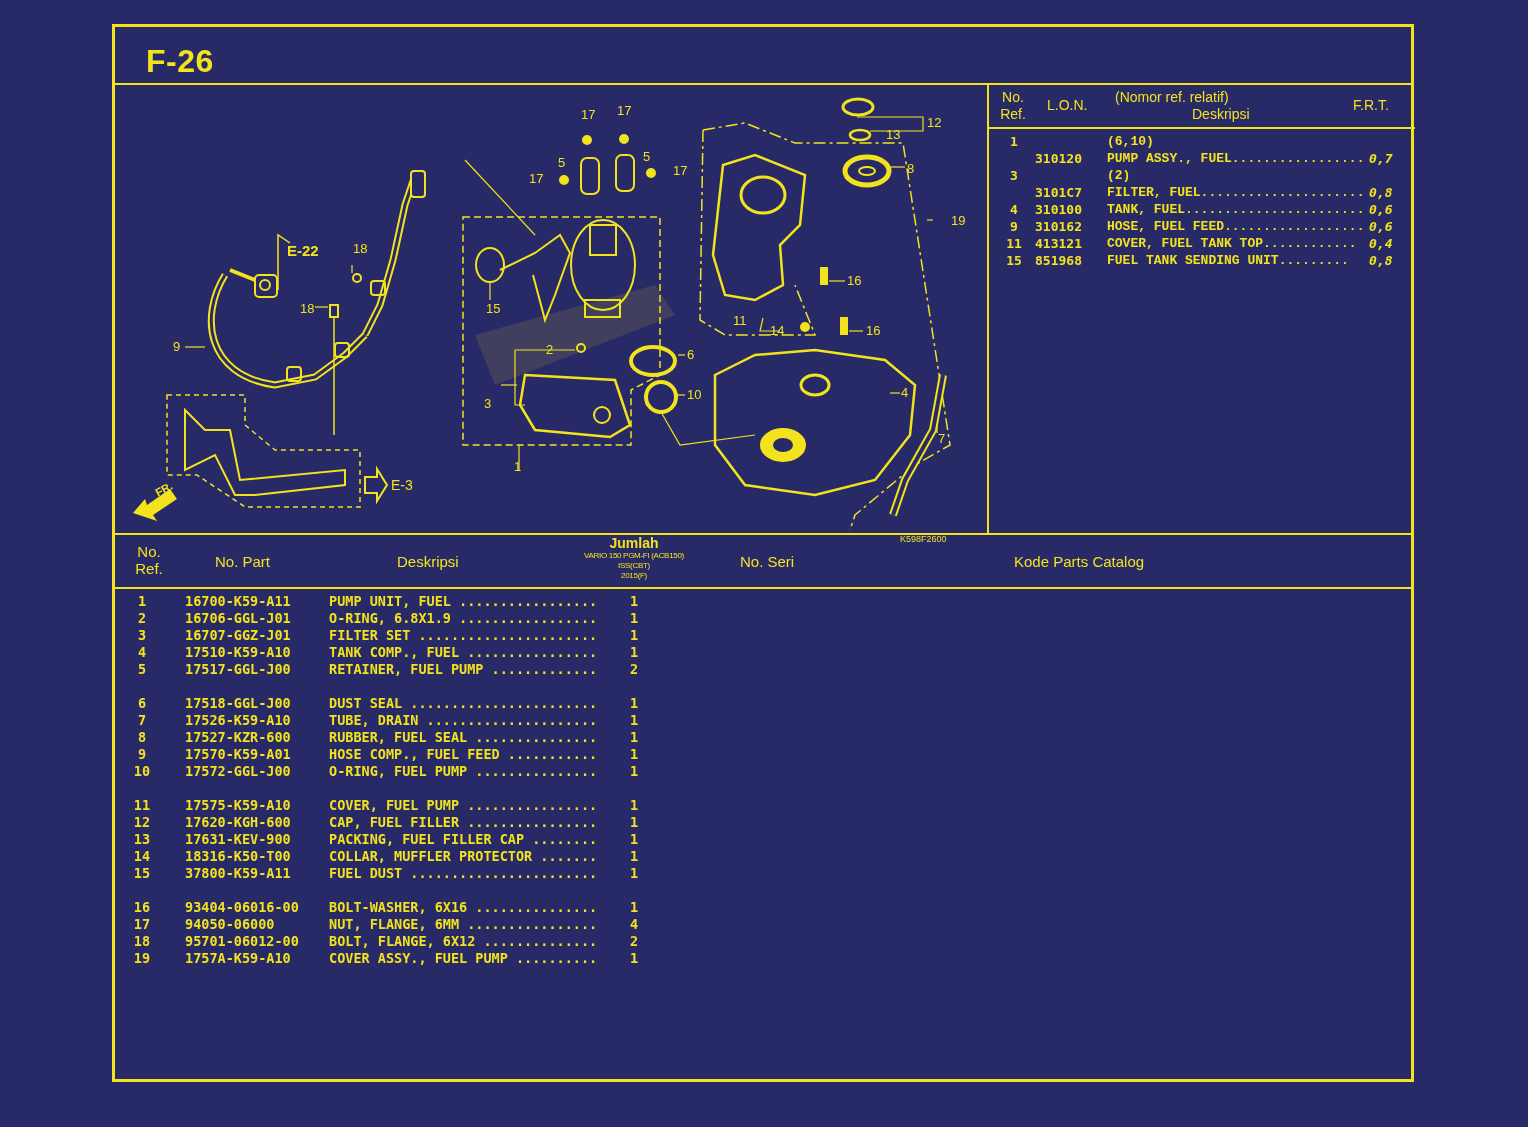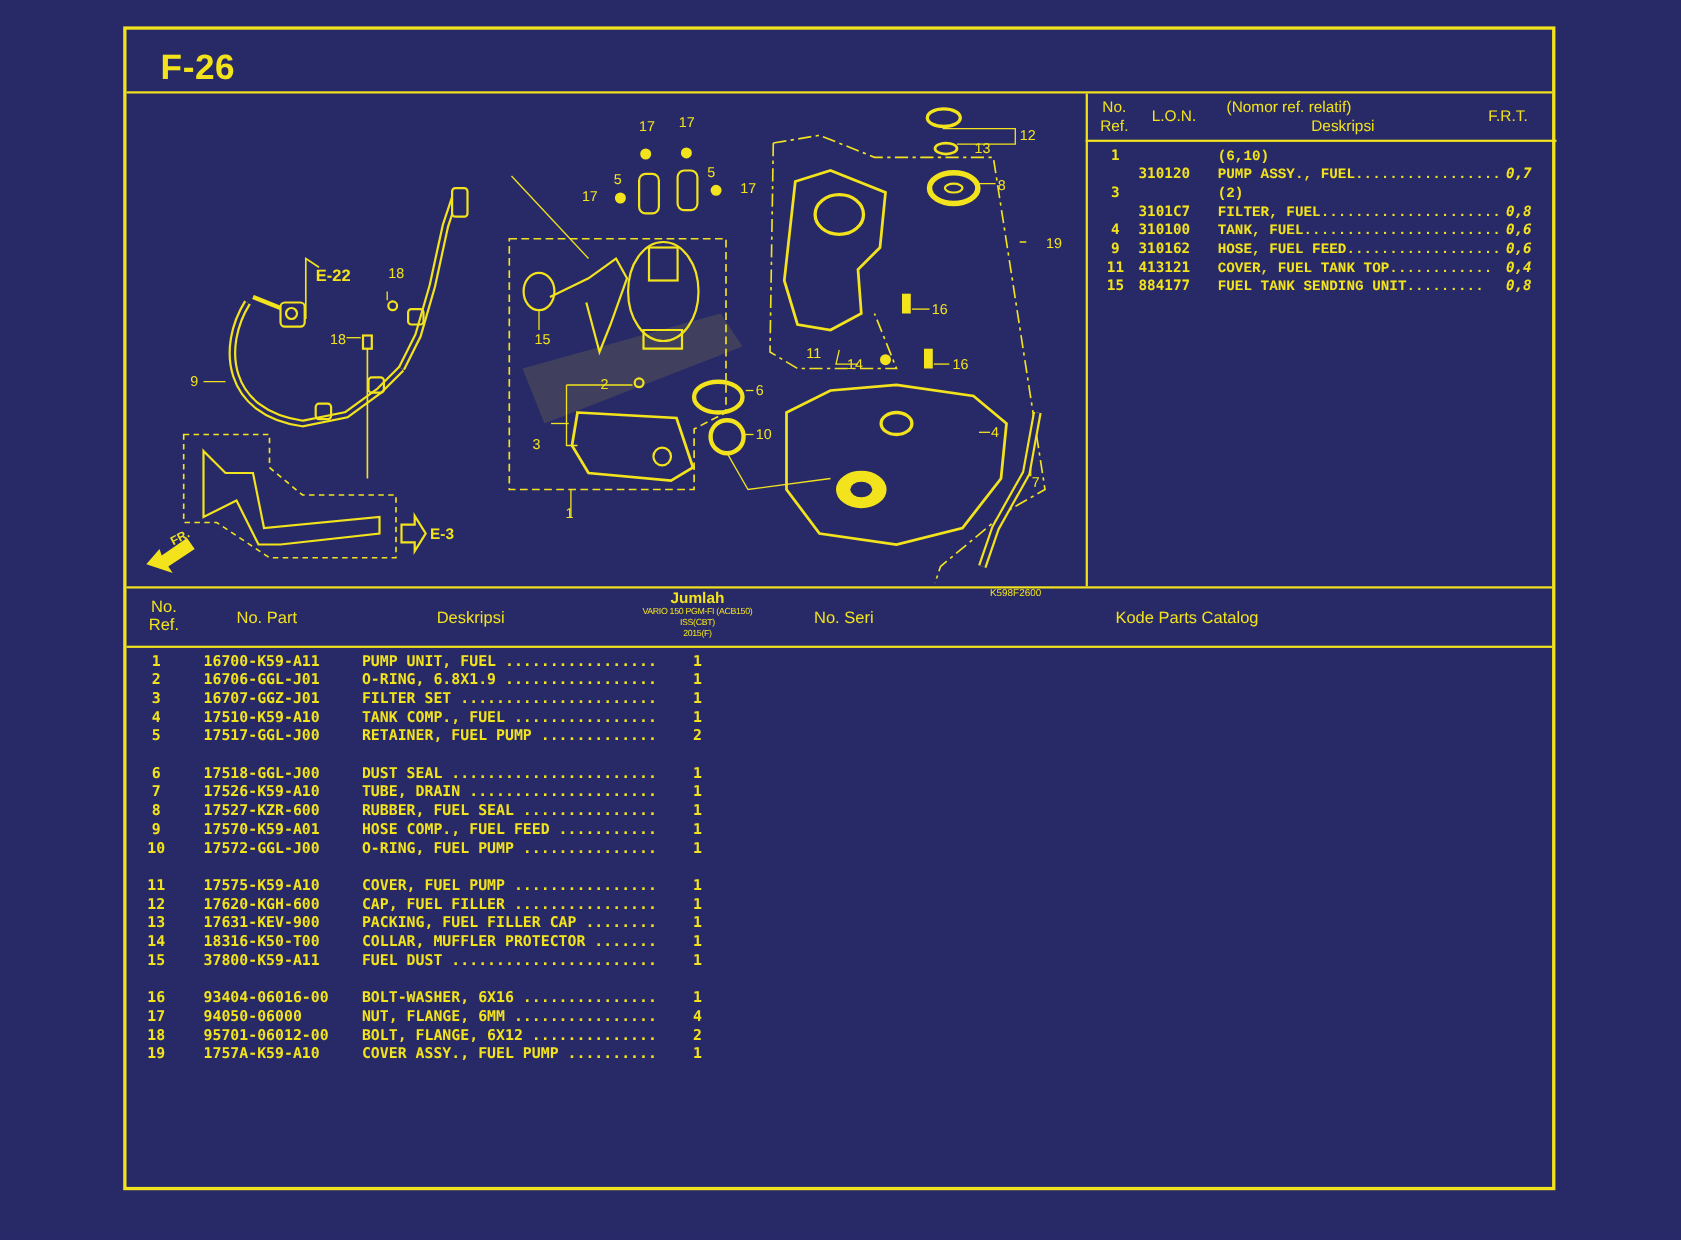--- a/index.html
+++ b/index.html
@@ -144,21 +144,21 @@
       <path d="M822 348 L 822 340" stroke-width="1.2"></path>
       <path d="M563 270 L 570 270" stroke-width="1.2"></path>
       <path d="M562 310 L 570 310" stroke-width="1.2"></path>
       <path d="M648 233 L 645 246 L 665 246" stroke-width="1.2"></path>
       <path d="M70 262 L 90 262" stroke-width="1.2"></path>
       <path d="M200 222 L 213 222" stroke-width="1.2"></path>
       <path d="M237 180 L 237 188" stroke-width="1.2"></path>
     </svg>
 
     <div style="position:absolute;left:172px;top:157px;font-size:15px;font-weight:bold;">E-22</div>
-    <div style="position:absolute;left:276px;top:392px;font-size:14px;font-weight:bold;">E-3</div>
+    <div style="position:absolute;left:276px;top:392px;font-size:14px;font-weight:normal;">E-3</div>
     <div style="position:absolute;left:40px;top:398px;font-size:11px;font-weight:bold;transform:rotate(-28deg);">FR.</div>
     <div style="position:absolute;left:785px;top:428px;font-size:9px;margin-top:21px;">K598F2600</div>
 
     <div style="position:absolute;font-size:13px;left:399px;top:374px;">1</div>
     <div style="position:absolute;font-size:13px;left:431px;top:257px;">2</div>
     <div style="position:absolute;font-size:13px;left:369px;top:311px;">3</div>
     <div style="position:absolute;font-size:13px;left:786px;top:300px;">4</div>
     <div style="position:absolute;font-size:13px;left:443px;top:70px;">5</div>
     <div style="position:absolute;font-size:13px;left:528px;top:64px;">5</div>
     <div style="position:absolute;font-size:13px;left:572px;top:262px;">6</div>
@@ -233,21 +233,21 @@
           <span class="frt-val">0,6</span>
         </div>
       <div class="frt-row">
           <span class="frt-ref">11</span>
           <span class="frt-lon">413121</span>
           <span class="frt-desc">COVER, FUEL TANK TOP............</span>
           <span class="frt-val">0,4</span>
         </div>
       <div class="frt-row">
           <span class="frt-ref">15</span>
-          <span class="frt-lon">884177</span>
+          <span class="frt-lon">851968</span>
           <span class="frt-desc">FUEL TANK SENDING UNIT.........</span>
           <span class="frt-val">0,8</span>
         </div>
     </div>
   </div>
 
   <div class="hline" style="top:506px;"></div>
   <div class="ph" style="left:16px; top:516px; width:36px; line-height:17px;">
     <div>No.</div>
     <div>Ref.</div>

